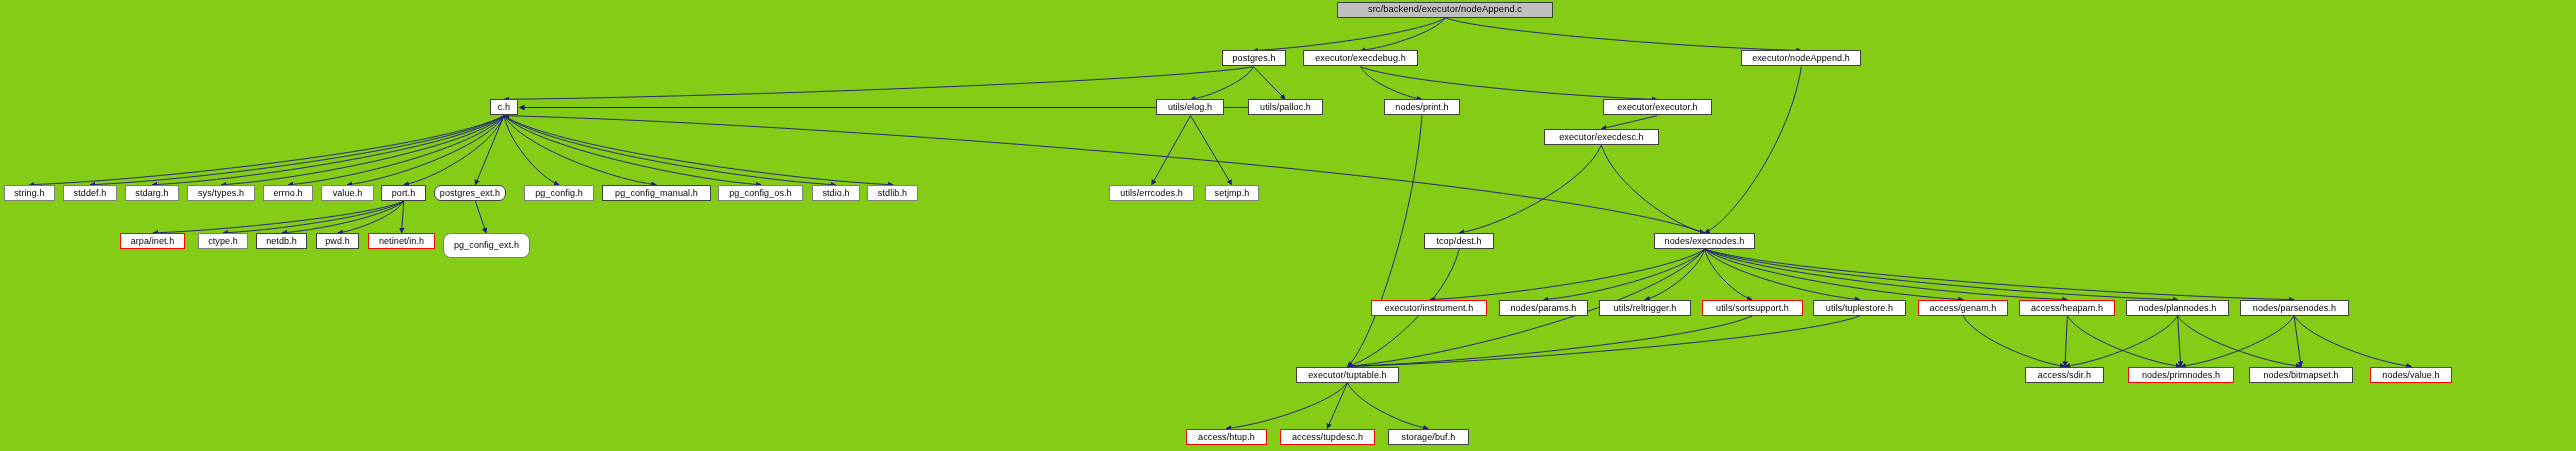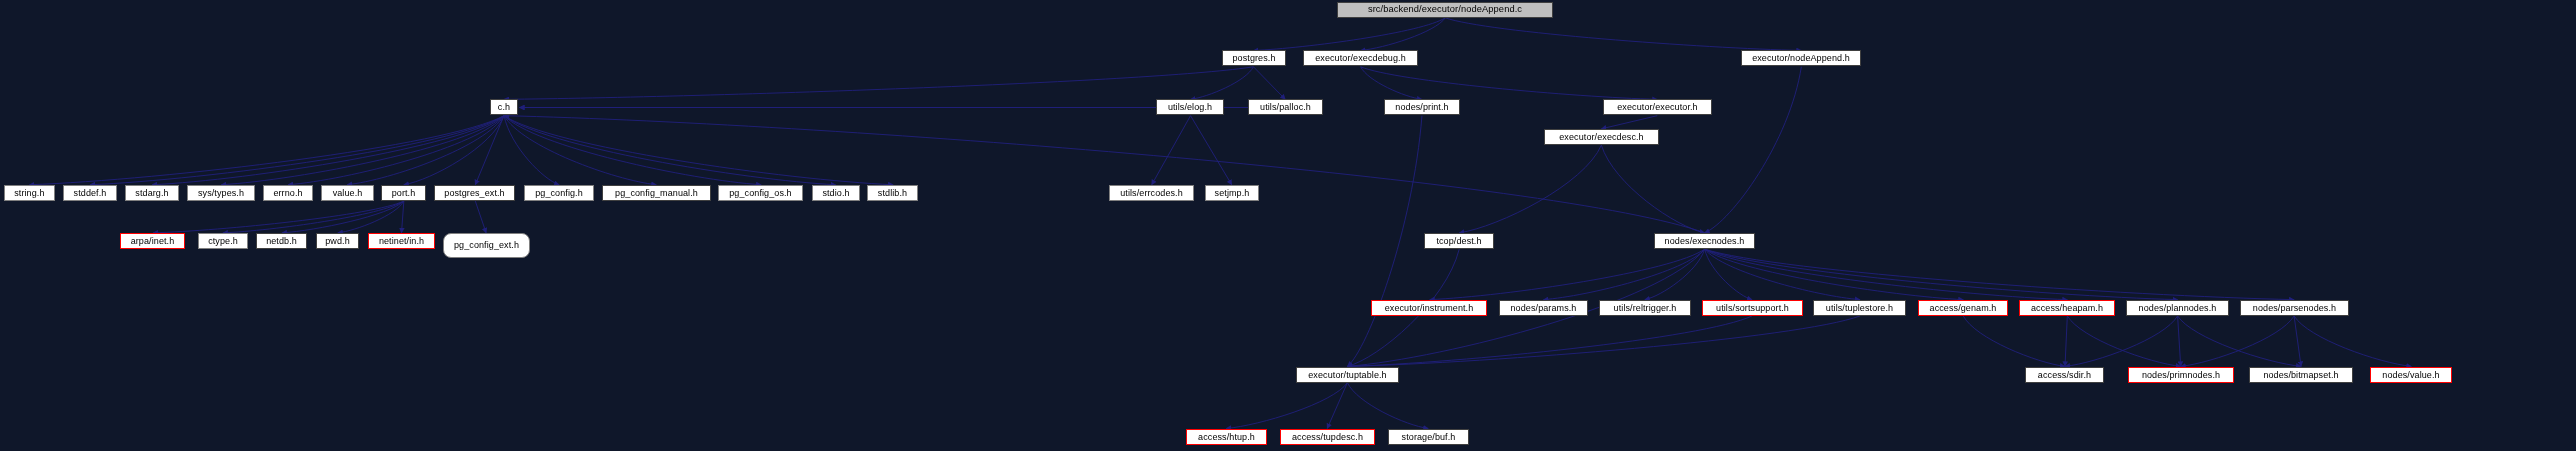--- a/index.html
+++ b/index.html
@@ -1,17 +1,17 @@
 <!DOCTYPE html>
 <html style="font-size:12.4px"><head>
 <meta charset="utf-8">
 <style>
   html,body{margin:0;padding:0;background:#ffffff;}
   body{font-family:"Liberation Sans", sans-serif;}
-  #graph-root{position:relative;width:2576px;height:451px;background:#0f172a;overflow:hidden;}
+  #graph-root{position:relative;width:2576px;height:451px;background:#84cc16;overflow:hidden;}
   svg.edges{position:absolute;left:0;top:0;width:2576px;height:451px;}
   .node{position:absolute;box-sizing:border-box;display:flex;align-items:center;justify-content:center;
         background:#ffffff;border:0.8px solid #808080;color:#000000;white-space:nowrap;
         font-family:"Liberation Sans", sans-serif;}
   .node.bold{border:1.2px solid #404040;}
   .node.red{border:1.2px solid #ff0000;}
   .node.root{background:#bfbfbf;border:1.2px solid #404040;}
   .node .lbl{font-size:9px;line-height:1;letter-spacing:0.1px;}
   .node.root .lbl{font-size:9.3px;}
 </style>
@@ -132,21 +132,21 @@
       </div>
       <div class="node " style="left: 263px; top: 185px; width: 50px; height: 16.3px;">
         <span class="lbl">errno.h</span>
       </div>
       <div class="node " style="left: 321px; top: 185px; width: 53px; height: 16.3px;">
         <span class="lbl">value.h</span>
       </div>
       <div class="node bold" style="left: 381px; top: 185px; width: 45px; height: 16.3px;">
         <span class="lbl">port.h</span>
       </div>
-      <div class="node bold" style="left: 434px; top: 185px; width: 81px; height: 16.3px;">
+      <div class="node bold" style="left: 434px; top: 185px; width: 72px; height: 16.3px; border-radius: 7px;">
         <span class="lbl">postgres_ext.h</span>
       </div>
       <div class="node " style="left: 524px; top: 185px; width: 70px; height: 16.3px;">
         <span class="lbl">pg_config.h</span>
       </div>
       <div class="node bold" style="left: 602px; top: 185px; width: 109px; height: 16.3px;">
         <span class="lbl">pg_config_manual.h</span>
       </div>
       <div class="node " style="left: 718px; top: 185px; width: 85px; height: 16.3px;">
         <span class="lbl">pg_config_os.h</span>

